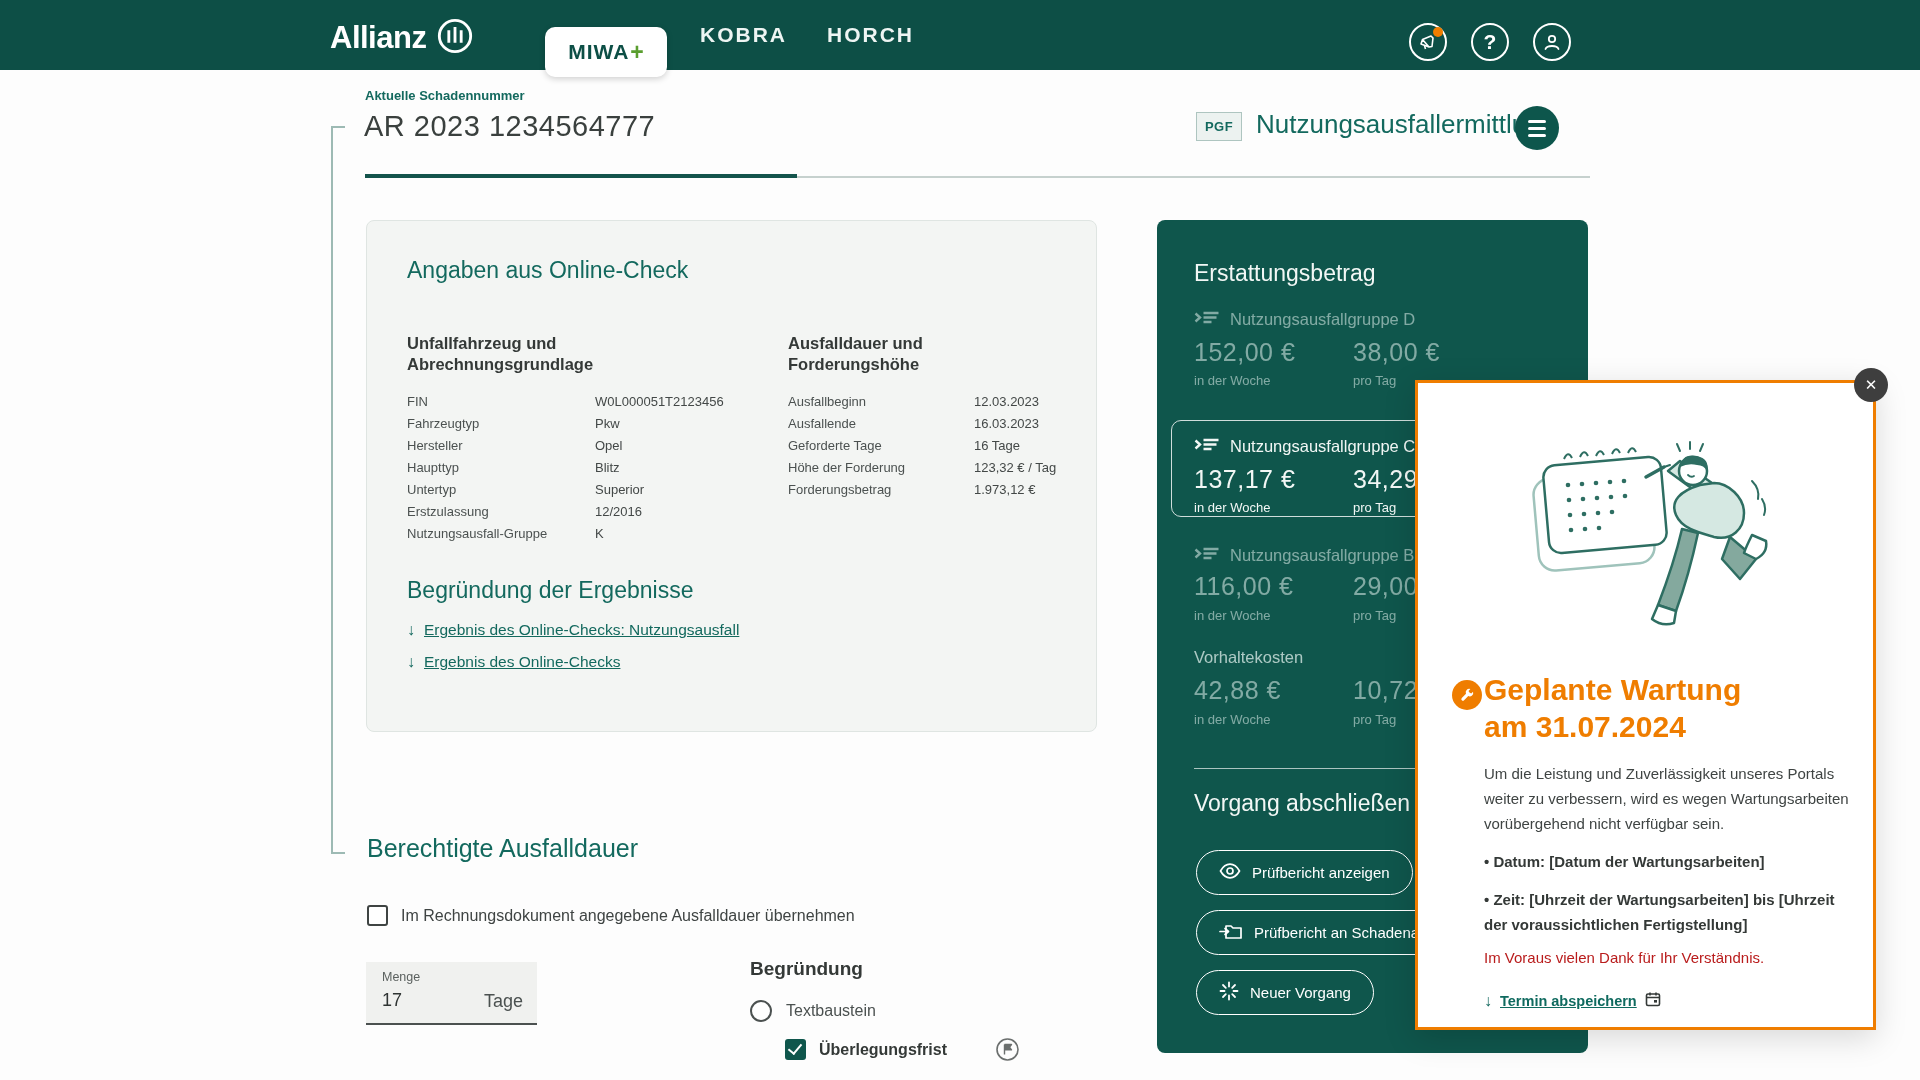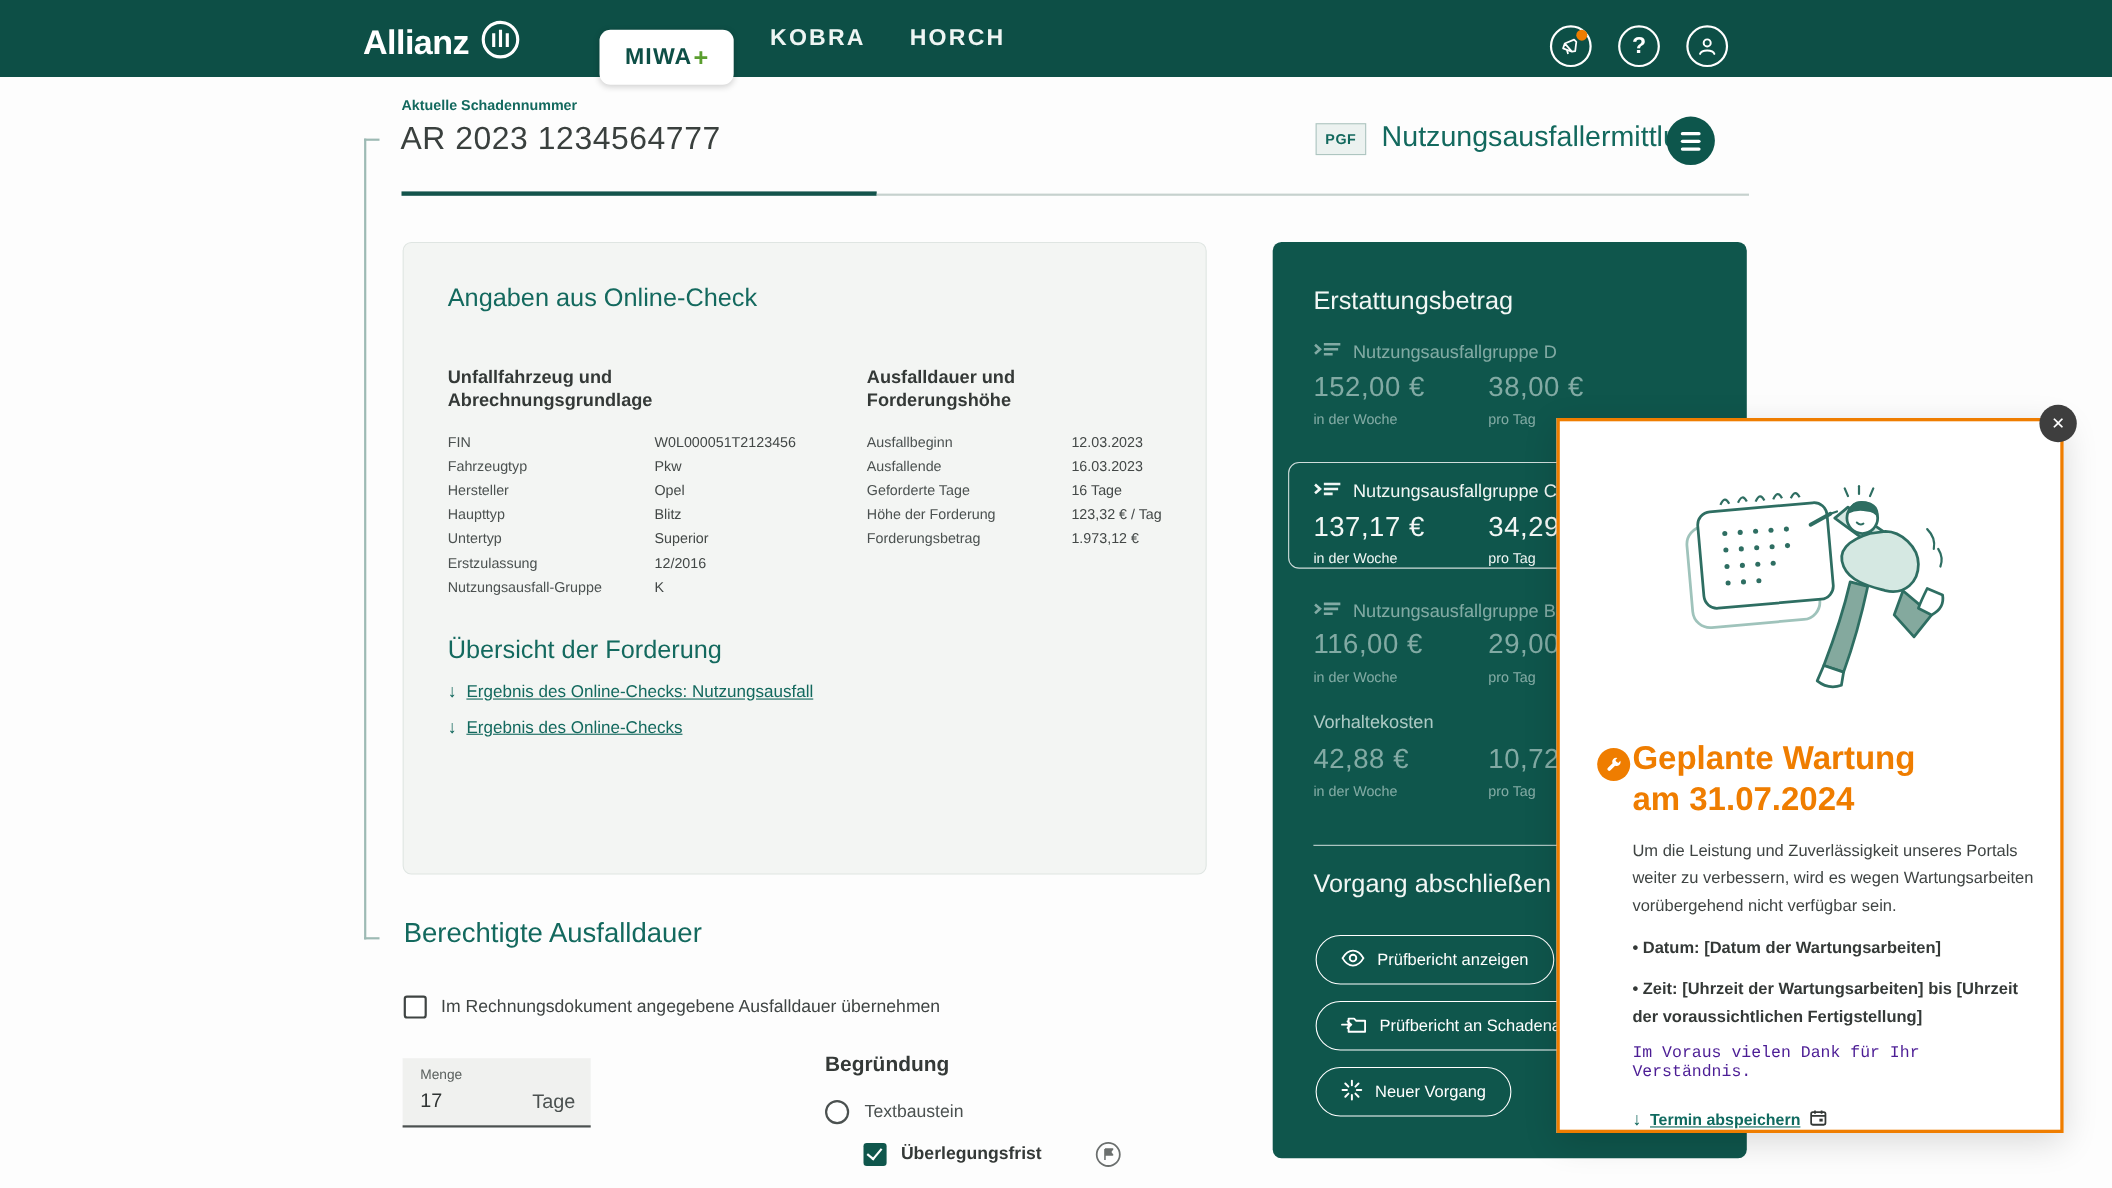--- a/index.html
+++ b/index.html
@@ -35,21 +35,21 @@
                color:#13695e; font-size:13px; font-weight:700; letter-spacing:0.5px; }
   .module-title { position:absolute; left:1256px; top:109px; font-size:26px; font-weight:500; color:#13695e; }
   .menu-btn { position:absolute; left:1515px; top:106px; width:44px; height:44px; border-radius:50%;
               background:#0d564c; display:flex; flex-direction:column; align-items:center; justify-content:center;
               gap:4px; cursor:pointer; }
   .menu-btn i { display:block; width:18px; height:3px; background:#fff; border-radius:2px; }
   .rule-dark  { position:absolute; left:365px; top:174px; width:432px; height:4px; background:#14544c; }
   .rule-light { position:absolute; left:797px; top:176px; width:793px; height:2px; background:#c6d1ce; }
 
   
-  .card { position:absolute; left:366px; top:220px; width:731px; height:575px; background:#f3f5f3;
+  .card { position:absolute; left:366px; top:220px; width:731px; height:512px; background:#f3f5f3;
           border:1px solid #dfe5e2; border-radius:8px; }
   .card-title { position:absolute; left:40px; top:36px; font-size:23px; font-weight:500; color:#13695e; }
   .col { position:absolute; top:112px; }
   .col-1 { left:40px; width:360px; } .col-2 { left:421px; width:280px; }
   .col-heading { font-size:16.5px; font-weight:700; color:#343937; line-height:21px; width:210px; margin-bottom:16px; }
   .kv-row { display:flex; line-height:22px; font-size:13px; color:#4b5150; }
   .kv-label { flex:0 0 188px; }
   .kv-value { color:#434847; }
   .results-title { position:absolute; left:40px; top:356px; font-size:23px; font-weight:500; color:#13695e; }
   .dl-link { position:absolute; left:40px; display:flex; align-items:center; gap:9px; cursor:pointer; }
@@ -81,21 +81,21 @@
   .modal-close { position:absolute; right:-15px; top:-15px; width:34px; height:34px; border-radius:50%;
                  background:#3e3e3e; color:#fff; font-size:15px; font-weight:700; display:flex;
                  align-items:center; justify-content:center; cursor:pointer; z-index:31; }
   .illus { position:absolute; left:112px; top:58px; }
   .wrench-badge { position:absolute; left:34px; top:297px; width:30px; height:30px; border-radius:50%;
                   background:#ef7d00; display:flex; align-items:center; justify-content:center; }
   .modal-body { position:absolute; left:66px; top:288px; width:368px; }
   .m-title { color:#ef7d00; font-size:30px; font-weight:700; line-height:37px; }
   .m-par { margin-top:16px; font-size:15px; line-height:25px; color:#3f4443; }
   .m-bullet { margin-top:13px; font-size:15px; line-height:25px; font-weight:700; color:#343937; }
-  .m-thanks { margin-top:12px; font-size:15px; color:#4c1d95;font-family:Liberation Mono, monospace; }
+  .m-thanks { margin-top:12px; font-size:15px; color:#b91c1c; }
   .m-link-row { margin-top:25px; display:flex; align-items:center; gap:8px; cursor:pointer; }
   .m-link { color:#0f6a5f; font-size:14.5px; font-weight:700; text-decoration:underline; }
 
   
   .sec-title { position:absolute; left:367px; top:834px; font-size:25px; font-weight:500; color:#13695e; }
   .chk { width:21px; height:21px; border:2px solid #3f4443; border-radius:3px; background:#fff; cursor:pointer; }
   .chk-row1 { position:absolute; left:367px; top:905px; display:flex; align-items:center; gap:13px; }
   .chk-row1 label { font-size:16px; color:#3f4443; cursor:pointer; }
   .menge { position:absolute; left:366px; top:962px; width:171px; height:63px; background:#f0f1ef;
            border-bottom:2px solid #4b5150; }
@@ -233,21 +233,21 @@
       <div class="kv-row">
           <span class="kv-label" style="flex-basis:186px">Höhe der Forderung</span>
           <span class="kv-value">123,32 € / Tag</span>
         </div>
       <div class="kv-row">
           <span class="kv-label" style="flex-basis:186px">Forderungsbetrag</span>
           <span class="kv-value">1.973,12 €</span>
         </div>
     </div>
 
-    <div class="results-title">Übersicht der Forderung</div>
+    <div class="results-title">Begründung der Ergebnisse</div>
     <div class="dl-link" style="top:400px;">
       <span class="dl-arrow">↓</span>
       <span class="dl-text">Ergebnis des Online-Checks: Nutzungsausfall</span>
     </div>
     <div class="dl-link" style="top:432px;">
       <span class="dl-arrow">↓</span>
       <span class="dl-text">Ergebnis des Online-Checks</span>
     </div>
   </div>
 

